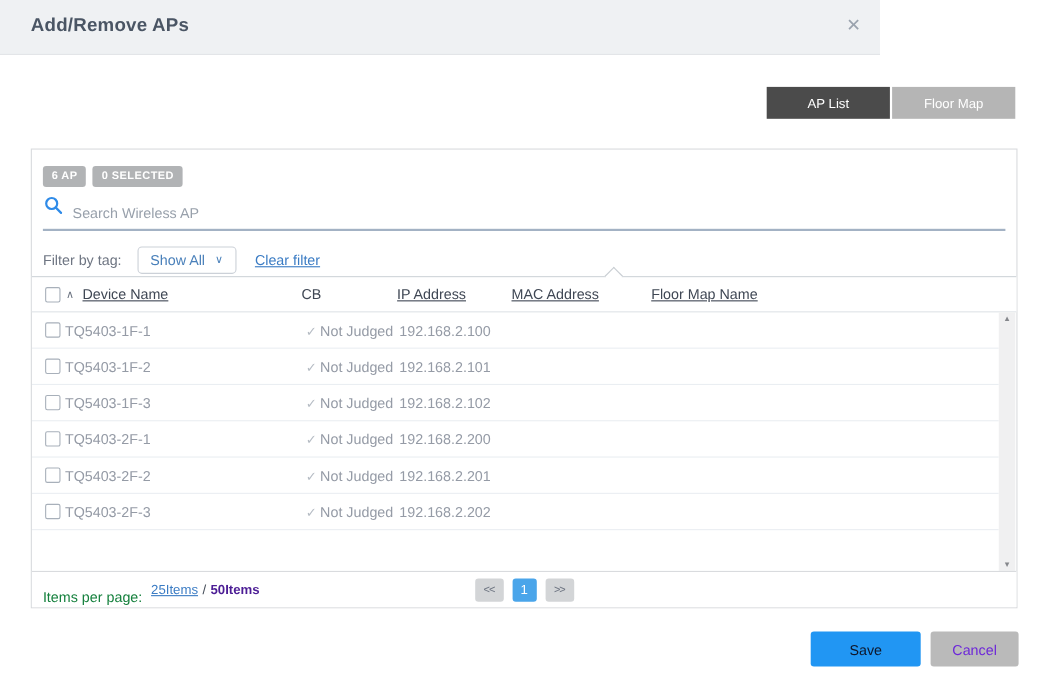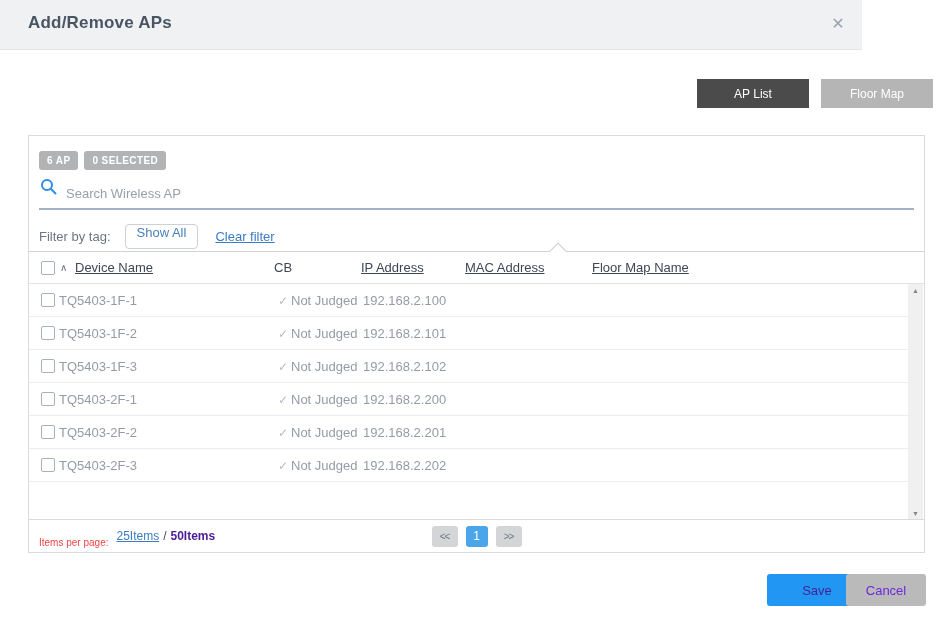--- a/index.html
+++ b/index.html
@@ -7,34 +7,34 @@
   body {
     font-family:"Liberation Sans", sans-serif;
     background:#ffffff;
     position:relative;
     overflow:hidden;
     color:#3f4754;
   }
 
   
   .dlg-header {
-    position:absolute; top:0; left:0; width:862px; height:50px;
+    position:absolute; top:0; left:0; width:800px; height:50px;
     background:#eff1f3; border-bottom:1px solid #e3e5e8;
   }
   .dlg-title {
     position:absolute; left:28px; top:13px;
     font-size:17px; font-weight:bold; color:#4a5564; letter-spacing:.2px;
   }
   .dlg-close {
     position:absolute; right:13px; top:13px; width:22px; height:22px;
     font-size:16px; color:#9aa3ae; text-align:center; line-height:22px; cursor:pointer;
   }
 
   
-  .tabs { position:absolute; top:79px; left:697px; display:flex; gap:12px; }
+  .tabs { position:absolute; top:79px; left:697px; display:flex; gap:2px; }
   .tab {
     width:112px; height:29px; display:flex; align-items:center; justify-content:center;
     font-size:12px; color:#ffffff; cursor:pointer;
   }
   .tab.active   { background:#4b4b4b; }
   .tab.inactive { background:#b5b5b5; }
 
   
   .panel {
     position:absolute; left:28px; top:135px; width:897px; height:418px;
@@ -55,21 +55,21 @@
   .search-input {
     border:none; outline:none; flex:1; font-size:13px; color:#5a6270;
     font-family:"Liberation Sans", sans-serif; background:transparent;
   }
   .search-input::placeholder { color:#98a0ab; opacity:1; }
 
   .filter-row { position:absolute; top:87px; left:10px; height:26px; display:flex; align-items:center; }
   .filter-label { font-size:13px; color:#6e7582; margin-right:14px; }
   .tag-dd {
     height:25px; border:1px solid #ccd1d8; border-radius:4px; padding:0 11px;
-    display:flex; align-items:center; gap:9px; color:#4a80ba; font-size:13px; cursor:pointer; background:#fff;flex-direction:column;
+    display:flex; align-items:center; gap:9px; color:#4a80ba; font-size:13px; cursor:pointer; background:#fff;
   }
   .tag-dd .chev { font-size:10px; color:#4a80ba; }
   .clear-filter { margin-left:17px; font-size:13px; color:#3b7cc4; text-decoration:underline; cursor:pointer; }
 
   
   .thead {
     position:absolute; top:115px; left:0; right:0; height:33px;
     border-top:1px solid #cfd4d9; border-bottom:1px solid #dfe3e7; background:#fff;
   }
   .notch {
@@ -104,39 +104,39 @@
     display:flex; flex-direction:column; justify-content:space-between; align-items:center;
     padding:3px 0; cursor:pointer;
   }
   .scroll-arrow { font-size:7px; color:#85878c; line-height:7px; }
 
   
   .pfoot {
     position:absolute; bottom:0; left:0; right:0; height:33px;
     border-top:1px solid #d9dbde; display:flex; align-items:center; background:#fff;
   }
-  .pfoot .lbl { margin-left:10px; font-size:10px; color:#ef4444;margin-top:13px; }
+  .pfoot .lbl { margin-left:10px; font-size:13px; color:#15803d;margin-top:13px; }
   .pfoot .plink { margin-left:8px; font-size:12px; color:#3b7cc4; text-decoration:underline; cursor:pointer; }
   .pfoot .psep { margin:0 4px; font-size:12px; color:#434b57; }
   .pfoot .ptotal { font-size:12px; font-weight:bold; color:#4c1d95; }
   .pager { position:absolute; left:50%; transform:translateX(-50%); display:flex; gap:8px; }
   .pbtn {
     min-width:26px; height:21px; padding:0 4px; background:#d3d5d7; border-radius:3px;
     color:#6f7683; font-size:10px; display:flex; align-items:center; justify-content:center;
     letter-spacing:-1px; cursor:pointer;
   }
   .pbtn.current { min-width:22px; background:#4aa5ea; color:#fff; font-size:12px; letter-spacing:0; }
 
   
   .btn {
     position:absolute; top:574px; height:32px; border:none; border-radius:3px;
     font-size:13px; font-family:"Liberation Sans", sans-serif;
     display:flex; align-items:center; justify-content:center; cursor:pointer;
   }
-  .btn-save   { left:767px; width:100px; background:#2196f3; color:#4c1d95; }
+  .btn-save   { left:737px; width:100px; background:#2196f3; color:#0f172a; }
   .btn-cancel { left:846px; width:80px;  background:#bababa; color:#6d28d9; }
 </style>
 </head>
 <body>
 
 <div class="dlg-header">
   <div class="dlg-title">Add/Remove APs</div>
   <div class="dlg-close">✕</div>
 </div>
 

